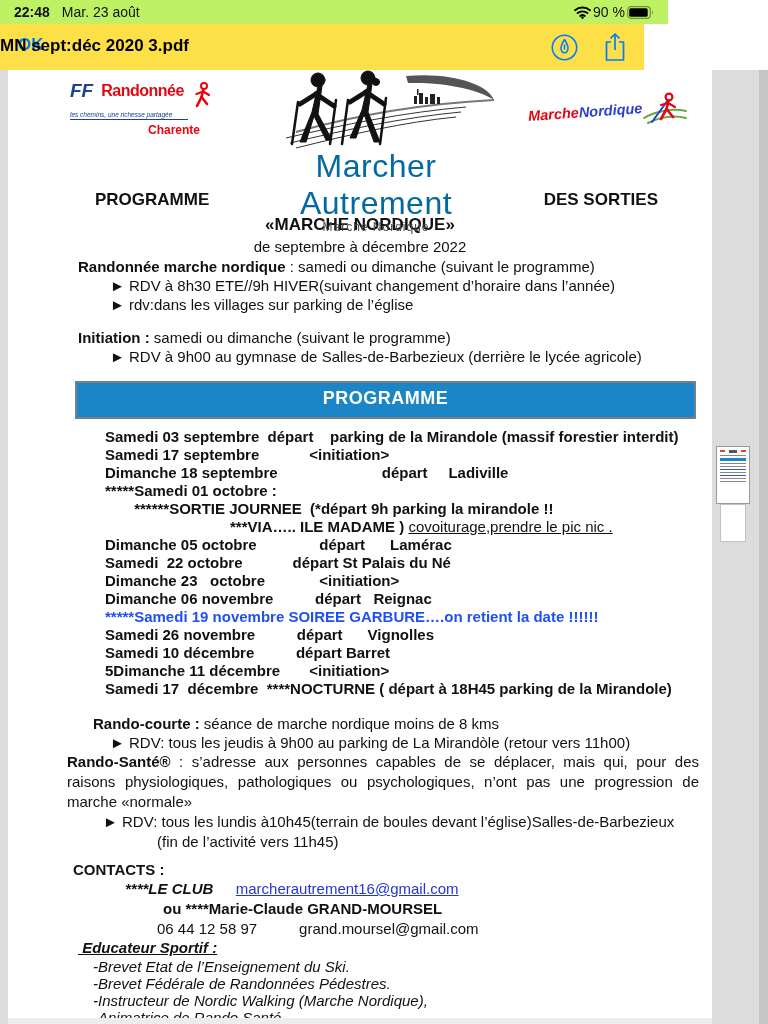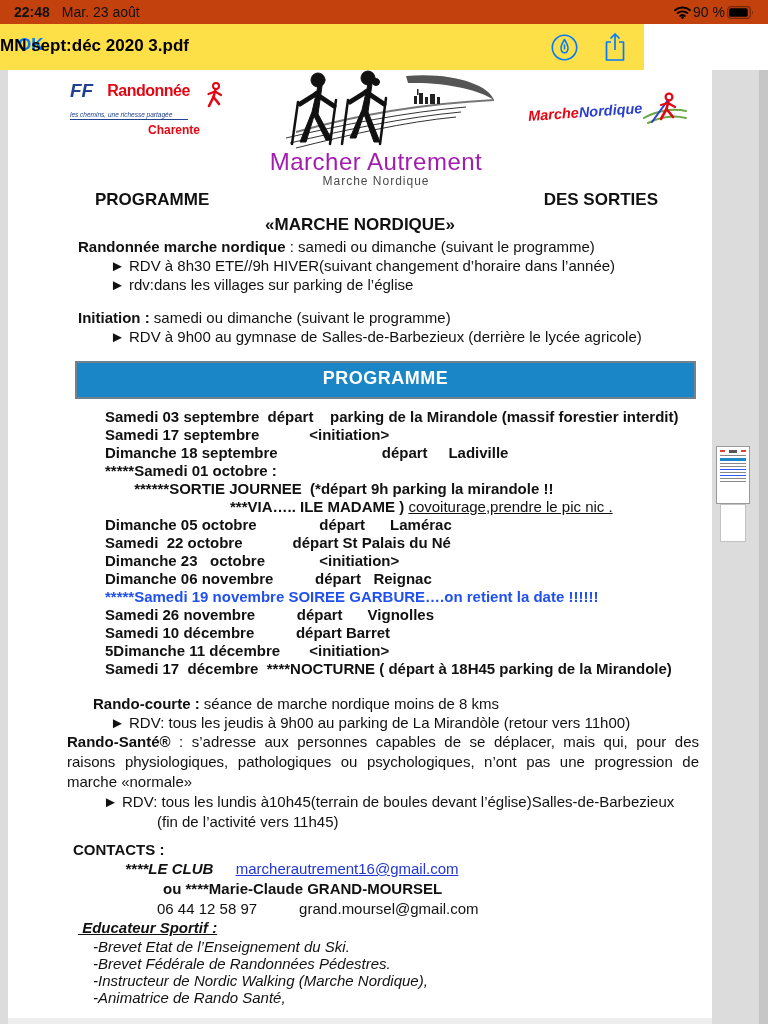--- a/index.html
+++ b/index.html
@@ -1,21 +1,21 @@
 <!DOCTYPE html>
 <html><head>
 <meta charset="utf-8">
 <style>
   html,body{margin:0;padding:0;background:#fff;}
   body{width:768px;height:1024px;position:relative;overflow:hidden;
        font-family:"Liberation Sans",sans-serif;color:#111;}
   .screen{position:absolute;inset:0;}
 
   
-  .statusbar{position:absolute;top:0;left:0;width:768px;height:24px;background:#c2410c;
+  .statusbar{position:absolute;top:0;left:0;width:668px;height:24px;background:#bef264;
     display:flex;align-items:center;justify-content:space-between;padding:0 14px;box-sizing:border-box;
     font-size:14px;}
   .sb-left{display:flex;gap:12px;align-items:center;}
   .sb-time{font-weight:700;}
   .sb-date{font-weight:500;}
   .sb-right{display:flex;gap:2px;align-items:center;font-weight:500;}
   .toolbar{position:absolute;top:24px;left:0;width:644px;height:46px;background:#fde047;
     border-bottom:1px solid #bdbdbd;}
   .tb-ok{position:absolute;left:18px;top:11px;font-size:17px;color:#007aff;font-weight:600;cursor:pointer;}
   .tb-title{position:absolute;left:0;right:0;top:12px;font-size:17px;font-weight:600;color:#000;}
@@ -35,28 +35,28 @@
   .t-row{display:flex;justify-content:space-between;margin-bottom:2px;}
   .t-red{width:5px;height:2px;background:#d43;}
   .t-dark{width:8px;height:3px;background:#555;}
   .t-bluebar{width:100%;height:3px;background:#1a86c8;margin:2px 0;}
   .t-line{width:100%;height:1px;background:#888;margin:2px 0;}
   .t-lineb{width:100%;height:1px;background:#35f;margin:2px 0;}
 
   
   .logos{position:relative;height:118px;}
   .ff-logo{position:absolute;left:62px;top:12px;width:160px;}
-  .ff-top{display:flex;align-items:flex-start;gap:14px;}
+  .ff-top{display:flex;align-items:flex-start;gap:8px;}
   .ff-ff{color:#20418f;font-weight:800;font-style:italic;font-size:19px;line-height:18px;}
   .ff-name{color:#e30613;font-weight:800;font-size:16px;line-height:18px;letter-spacing:-0.5px;}
   .ff-tag{color:#20418f;font-size:6.5px;font-style:italic;border-bottom:1px solid #20418f;
     width:118px;padding-bottom:1px;margin-top:1px;}
   .ff-region{color:#e30613;font-weight:700;font-size:12px;text-align:right;width:130px;margin-top:3px;}
   .center-logo{position:absolute;left:248px;top:0;width:240px;text-align:center;}
-  .cl-title{font-size:24px;color:#a21caf;letter-spacing:0.5px;margin-top:-4px;}
+  .cl-title{font-size:32px;color:#0369a1;letter-spacing:0.5px;margin-top:-4px;}
   .cl-sub{font-size:12px;color:#4a4a4a;letter-spacing:1px;margin-top:-2px;}
   .mn-logo{position:absolute;left:520px;top:22px;width:150px;display:flex;align-items:center;}
   .mn-text{transform:rotate(-4deg);font-weight:800;font-style:italic;font-size:14.5px;white-space:nowrap;}
   .mn-red{color:#e30613;}
   .mn-blue{color:#2a3fd0;}
 
   
   .hdr-line{display:flex;justify-content:space-between;margin:2px 54px 0 87px;
     font-size:17px;font-weight:700;}
   .doc-title{text-align:center;font-size:17px;font-weight:700;margin-top:5px;}
@@ -220,20 +220,21 @@
             </svg>
           </span>
         </div>
       </div>
 
       <div class="hdr-line">
         <span>PROGRAMME</span>
         <span>DES SORTIES</span>
       </div>
       <div class="doc-title">«MARCHE NORDIQUE»</div>
+      <div class="doc-sub">de septembre à décembre 2022</div>
 
       <div class="p-lead"><span class="bold">Randonnée marche nordique</span><span> : samedi ou dimanche (suivant le programme)</span></div>
       <div class="p-bullet">► RDV à 8h30 ETE//9h HIVER(suivant changement d’horaire dans l’année)</div>
       <div class="p-bullet">► rdv:dans les villages sur parking de l’église</div>
       <div class="gap12"></div>
       <div class="p-lead"><span class="bold">Initiation :</span><span> samedi ou dimanche (suivant le programme)</span></div>
       <div class="p-bullet">► RDV à 9h00 au gymnase de Salles-de-Barbezieux (derrière le lycée agricole)</div>
 
       <div class="banner">
         <span>PROGRAMME</span>

